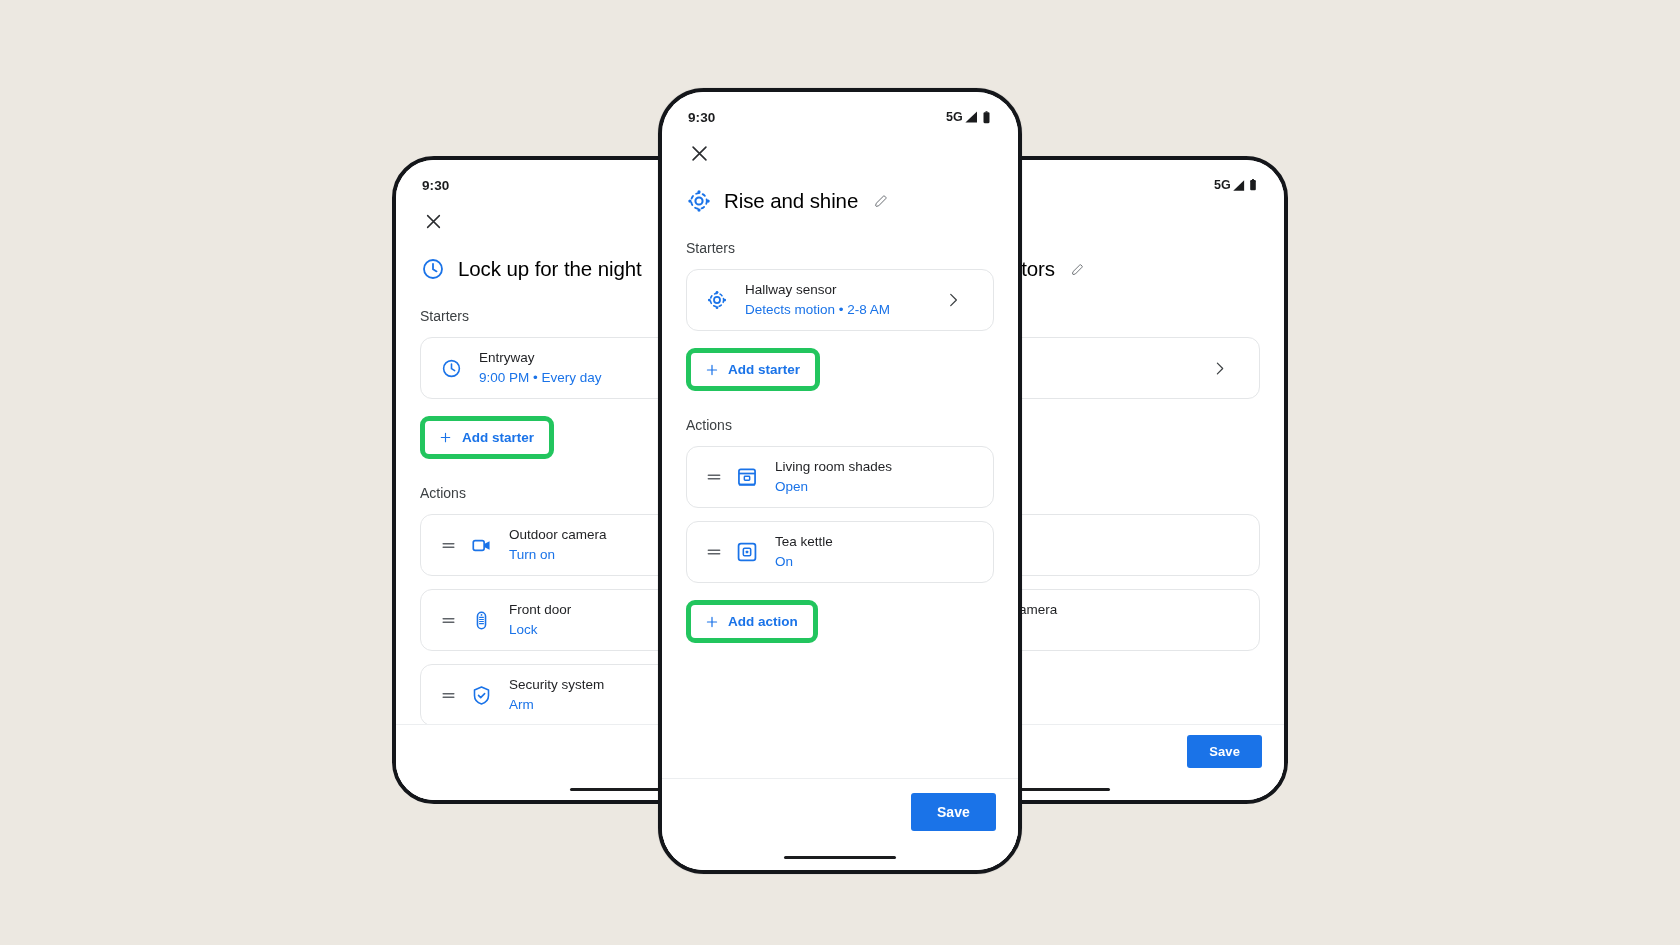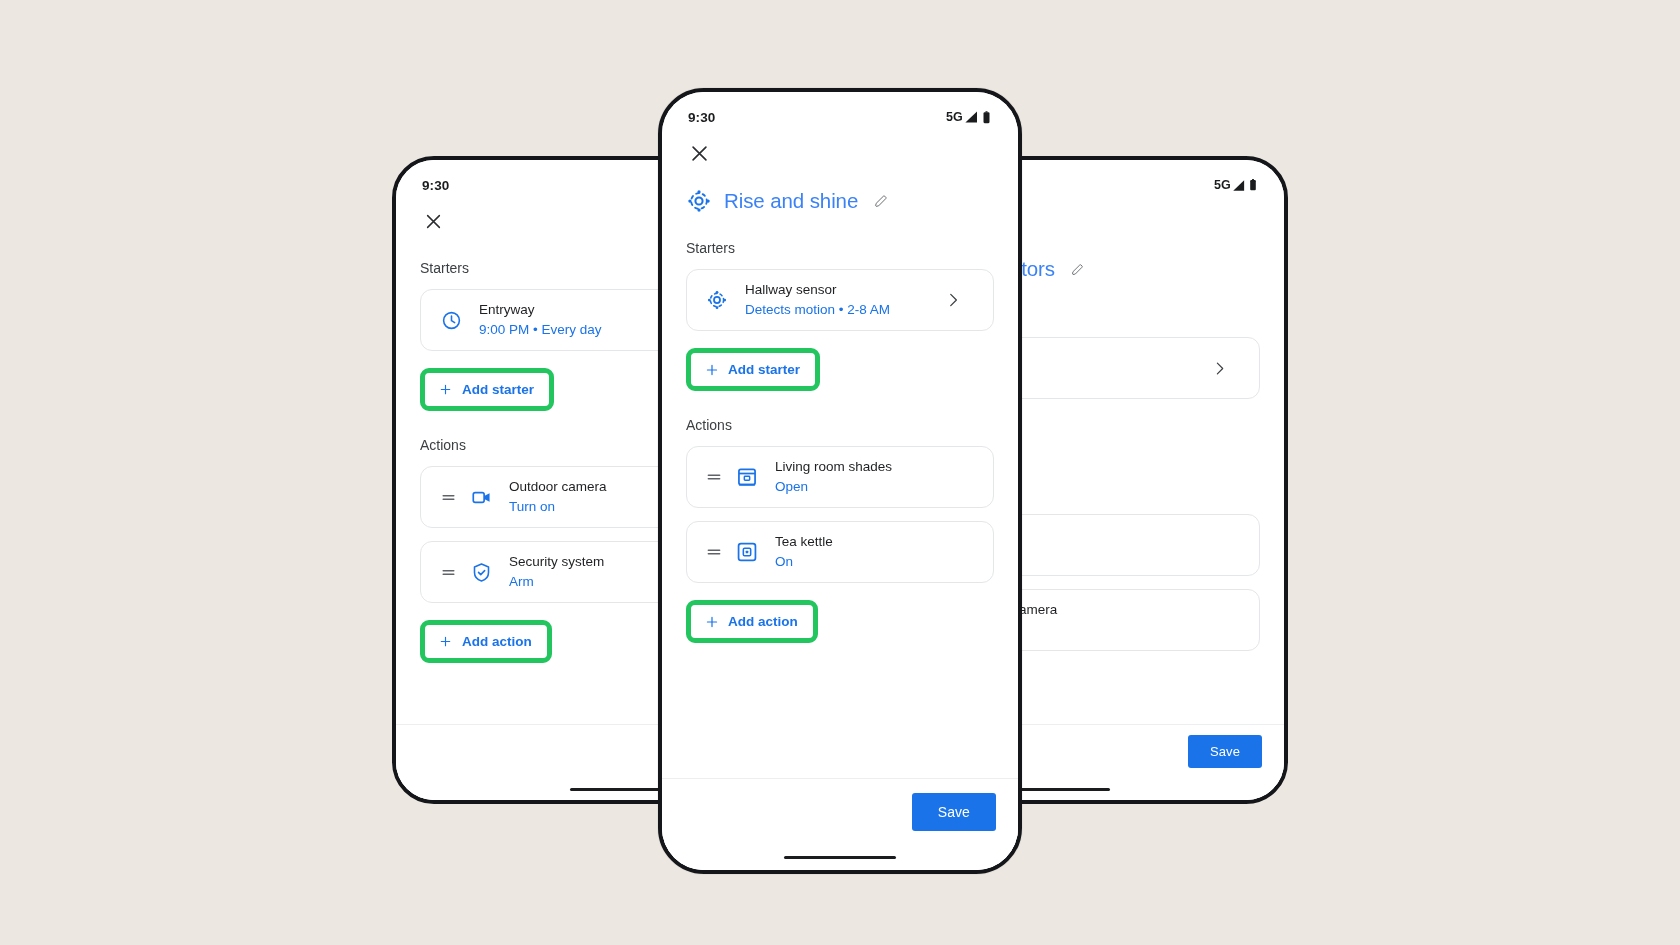--- a/index.html
+++ b/index.html
@@ -121,21 +121,21 @@
     width: 26px;
     height: 26px;
     flex: 0 0 26px;
     display: flex;
     align-items: center;
     justify-content: center;
   }
 
   .title-text {
     font-size: 20.5px;
-    color: #3b82f6;
+    color: #000000;
     font-weight: 400;
     white-space: nowrap;
     letter-spacing: -0.1px;
   }
 
   .pencil-icon {
     width: 16px;
     height: 16px;
     flex: 0 0 16px;
     margin-left: 3px;
@@ -268,21 +268,21 @@
     height: 76px;
     padding: 0 22px 22px 0;
   }
 
   .save-btn {
     background: #1a73e8;
     color: #fff;
     border: none;
     border-radius: 3px;
     font-size: 14px;
-    font-weight: 400;
+    font-weight: 700;
     font-family: "Liberation Sans", sans-serif;
     padding: 11px 26px;
     cursor: pointer;
     letter-spacing: 0.1px;
   }
 
   .phone-left .save-btn,
   .phone-right .save-btn {
     padding: 9px 22px;
     font-size: 13px;
@@ -418,20 +418,33 @@
       </div>
 
       <div class="close-row">
         <div class="close-btn">
           <svg width="21" height="21">
               <use href="#ic-close"></use>
             </svg>
         </div>
       </div>
 
+      <div class="title-row">
+        <span class="title-icon">
+          <svg width="24" height="24">
+              <use href="#ic-clock"></use>
+            </svg>
+        </span>
+        <span class="title-text">Lock up for the night</span>
+        <span class="pencil-icon">
+          <svg width="15" height="15">
+              <use href="#ic-pencil"></use>
+            </svg>
+        </span>
+      </div>
 
       <div class="section-label">Starters</div>
 
       <div class="card-list">
         <div class="card starter">
           <span class="card-icon">
             <svg width="21" height="21">
                 <use href="#ic-clock"></use>
               </svg>
           </span>
@@ -466,20 +479,36 @@
               </svg>
             </span>
           <span class="card-icon">
               <svg width="21" height="21">
                 <use href="#ic-camera"></use>
               </svg>
             </span>
           <span class="card-text">
             <div class="card-title">Outdoor camera</div>
             <div class="card-sub">Turn on</div>
+          </span>
+        </div>
+        <div class="card">
+          <span class="drag-handle">
+              <svg width="17" height="17">
+                <use href="#ic-drag"></use>
+              </svg>
+            </span>
+          <span class="card-icon">
+              <svg width="21" height="21">
+                <use href="#ic-doorlock"></use>
+              </svg>
+            </span>
+          <span class="card-text">
+            <div class="card-title">Front door</div>
+            <div class="card-sub">Lock</div>
           </span>
         </div>
         <div class="card">
           <span class="drag-handle">
               <svg width="17" height="17">
                 <use href="#ic-drag"></use>
               </svg>
             </span>
           <span class="card-icon">
               <svg width="21" height="21">

